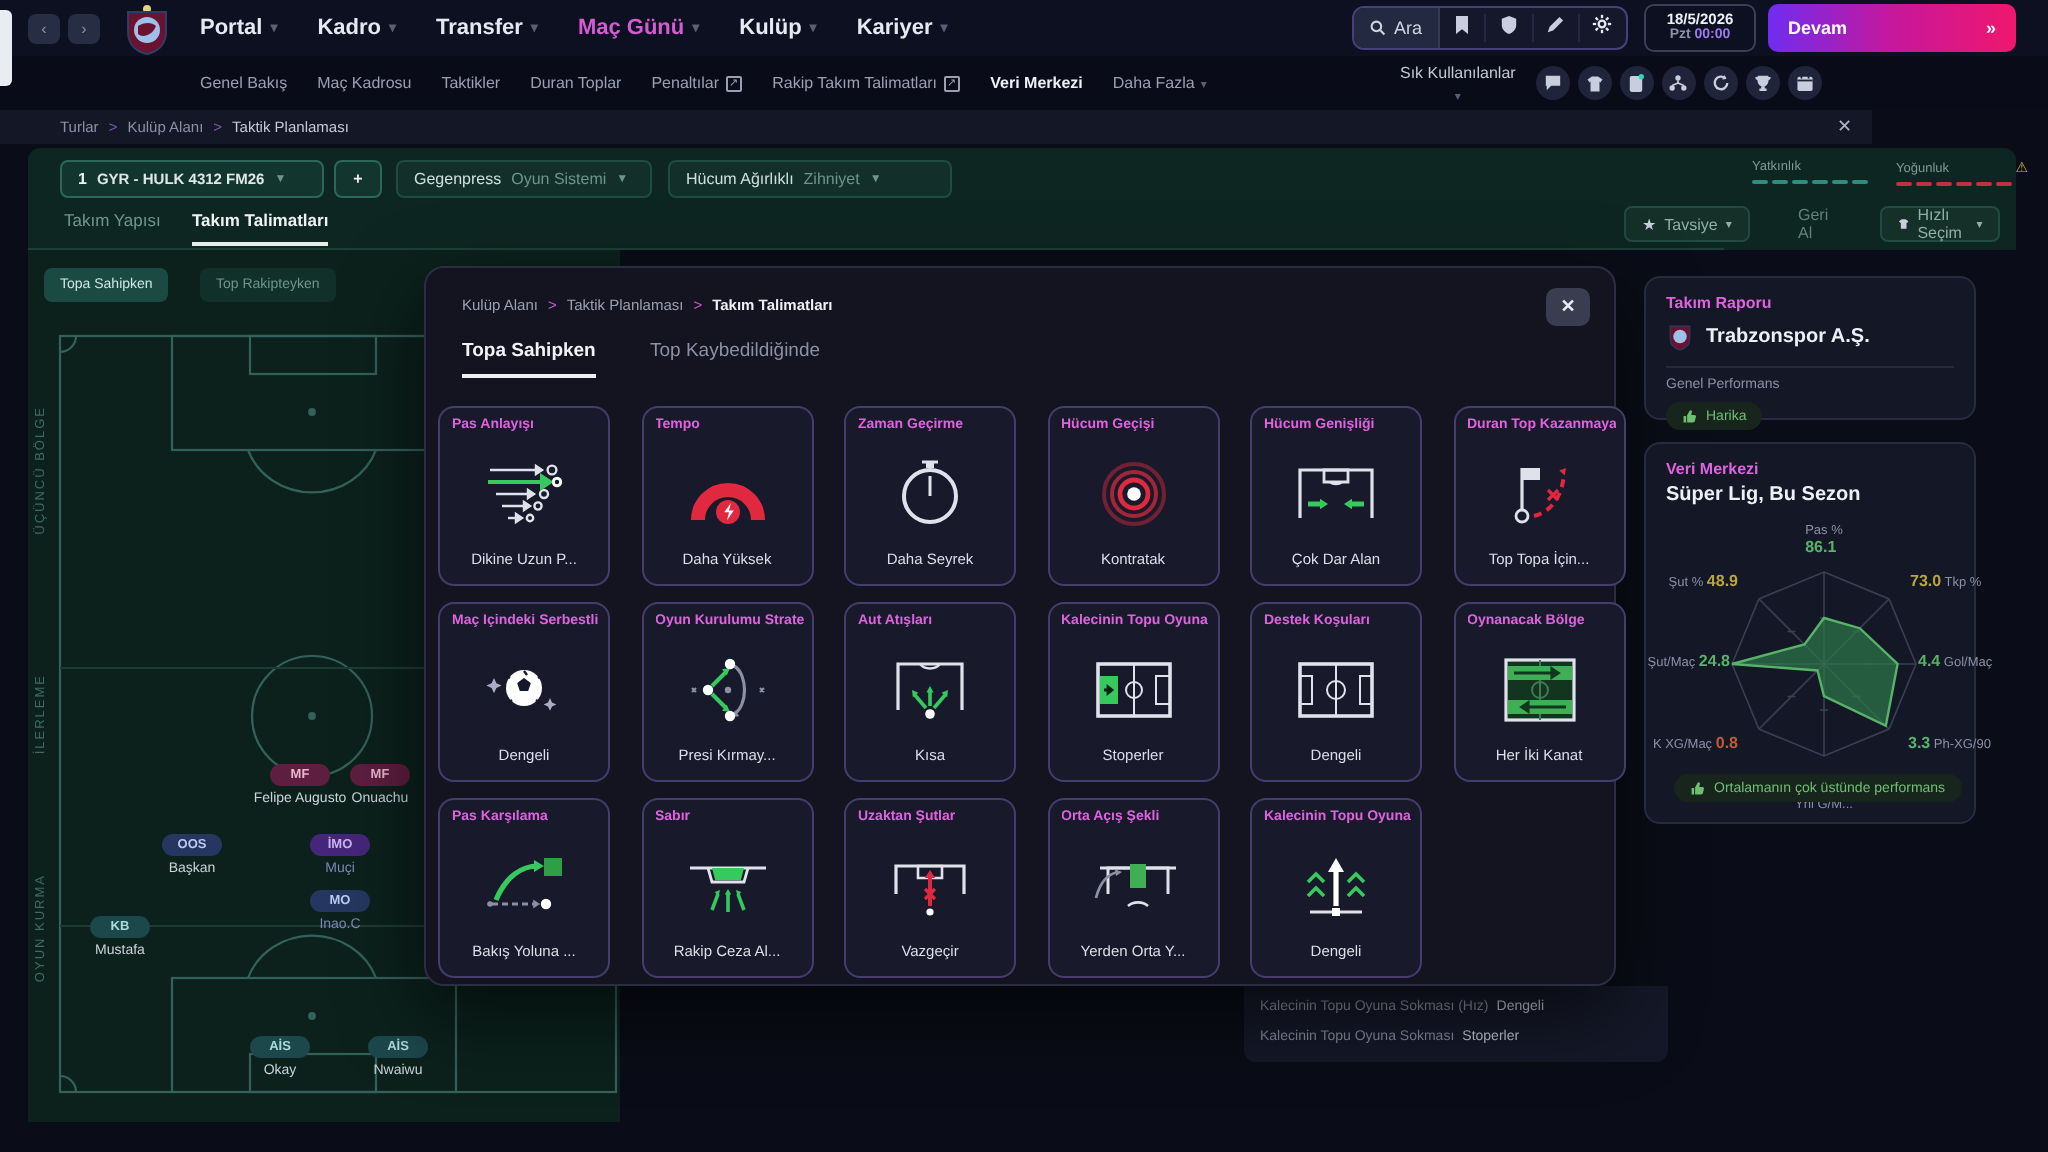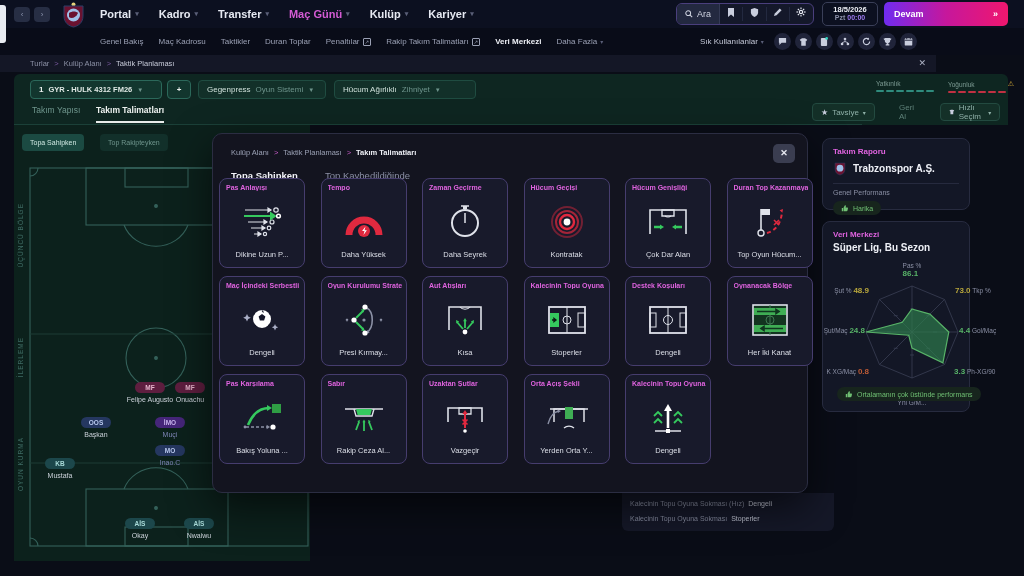--- a/index.html
+++ b/index.html
@@ -34,21 +34,21 @@
   .datebox .d2 b { color:#9d7bf0; }
   .devam { position:absolute; left:884px; top:2px; width:124px; height:24px; border-radius:5px;
            background:linear-gradient(90deg,#6f2cf0,#c6179c,#f0176e);
            display:flex; align-items:center; justify-content:space-between; padding:0 10px;
            font-size:9px; font-weight:bold; color:#fff; }
   .subnav { position:absolute; left:100px; top:0; height:27px; display:flex; gap:15px; align-items:center; }
   .subitem { font-size:8px; color:#9aa0b4; display:flex; gap:3px; align-items:center; white-space:nowrap;}
   .subitem.active { color:#eef0f6; font-weight:bold; }
   .subitem .ext { font-size:5.5px; border:1px solid #9aa0b4; border-radius:1px; padding:0 1px; line-height:6px;}
   .favline { position:absolute; left:700px; top:0; height:27px; display:flex; gap:6px; align-items:center;}
-  .favlabel { font-size:8px; color:#c3c7d6; margin-right:4px; display:flex; gap:3px; align-items:center;}
+  .favlabel { font-size:8px; color:#c3c7d6; margin-right:4px; display:flex; gap:3px; align-items:center;flex-direction:column;}
   .circ { width:17px; height:17px; border-radius:50%; background:#20243a; display:flex; align-items:center; justify-content:center; }
   .circ svg { display:block; }
 
   
   .crumbbar { position:absolute; left:0; top:55px; width:936px; height:17px; background:#141726; }
   .crumbs { position:absolute; left:30px; top:4px; font-size:7.5px; color:#8b90a5; display:flex; gap:5px;}
   .crumbs .sep { color:#7a5aa0; }
   .crumbs .last { color:#c6cad8; }
   .pageclose { position:absolute; right:10px; top:3px; font-size:9px; color:#aeb3c4; }
 
@@ -90,33 +90,33 @@
   .modal { position:absolute; left:212px; top:133px; width:596px; height:360px; background:#13141f;
            border:1px solid #2b2d42; border-radius:10px; box-shadow:0 14px 40px rgba(0,0,0,.6); }
   .mcrumb { position:absolute; left:18px; top:14px; font-size:7.5px; color:#9aa0b4; display:flex; gap:5px;}
   .mcrumb .sep { color:#c85ac8; }
   .mcrumb .last { color:#eef0f6; font-weight:bold; }
   .mclose { position:absolute; right:12px; top:10px; width:22px; height:19px; background:#3a3d50; border-radius:5px;
             color:#e8eaf2; font-size:9px; font-weight:bold; text-align:center; line-height:19px; }
   .mtab { position:absolute; top:36px; font-size:9.5px; }
   .mtab.act { color:#f2f3f8; font-weight:bold; border-bottom:2px solid #eef0f6; padding-bottom:6px; }
   .mtab.inact { color:#8b90a5; }
-  .tilegrid { position:absolute; left:6px; top:44px; display:grid;
+  .tilegrid { position:absolute; left:6px; top:69px; display:grid;
               grid-template-columns:repeat(6,86px); grid-auto-rows:90px; column-gap:15.5px; row-gap:8px; }
   .tile { background:#181a2b; border:1px solid #463d6e; border-radius:8px; position:relative; overflow:hidden; }
   .tile .ttl { position:absolute; left:6px; top:5px; right:4px; font-size:7px; font-weight:bold; color:#df63df; white-space:nowrap; overflow:hidden;}
   .tile .ticon { position:absolute; left:0; right:0; top:22px; height:42px; display:flex; align-items:center; justify-content:center;}
   .tile .tval { position:absolute; left:0; right:0; bottom:8px; text-align:center; font-size:7.5px; color:#dcdfe8; white-space:nowrap;}
 
   .undermodal { position:absolute; left:622px; top:493px; width:212px; height:38px; background:#151828; border-radius:0 0 6px 6px;}
   .umline { position:absolute; left:8px; font-size:7px; color:#84899d; white-space:nowrap;}
   .umline b { color:#c0c4d2; font-weight:normal; margin-left:4px;}
 
   
-  .card { position:absolute; left:822px; width:148px; background:#131726; border:1px solid #272b3f; border-radius:8px; }
+  .card { position:absolute; left:822px; width:166px; background:#131726; border:1px solid #272b3f; border-radius:8px; }
   .cardtitle { font-size:8px; font-weight:bold; color:#df63df; }
   .clubrow { display:flex; align-items:center; gap:6px; margin-top:5px; }
   .clubname { font-size:10px; font-weight:bold; color:#eef0f6; }
   .cdivider { height:1px; background:#262a3e; margin:7px 0 5px; }
   .seclabel { font-size:7px; color:#8b90a5; }
   .gbadge { display:inline-flex; align-items:center; gap:4px; background:#17251d; border-radius:9px;
             padding:3px 8px; font-size:7px; color:#6fbf73; margin-top:5px; white-space:nowrap;}
   .radarwrap { position:absolute; left:0; top:42px; width:184px; height:150px; }
   .rlabel { position:absolute; font-size:6.5px; color:#8b90a5; white-space:nowrap; }
   .rlabel b { font-size:8px; }
@@ -504,21 +504,21 @@
           <div class="ticon">
             <svg width="46" height="36" viewBox="0 0 46 36">
    <line x1="14" y1="5" x2="14" y2="26" stroke="#dfe2ea" stroke-width="1.6"></line>
    <rect x="14" y="5" width="9" height="6" fill="#dfe2ea"></rect>
    <circle cx="14" cy="29" r="3" fill="none" stroke="#dfe2ea" stroke-width="1.4"></circle>
    <path d="M20,29 C28,27 34,20 35,8" fill="none" stroke="#e0293f" stroke-width="2" stroke-dasharray="4 3"></path>
    <path d="M36,5 l-3.4,1.2 2.8,2.6 Z" fill="#e0293f"></path>
    <path d="M27,16 l5,5 M32,16 l-5,5" stroke="#e0293f" stroke-width="1.6"></path>
  </svg>
           </div>
-          <div class="tval">Top Oyun Hücum...</div>
+          <div class="tval">Top Topa İçin...</div>
         </div>
         <div class="tile">
           <div class="ttl">Maç İçindeki Serbestli</div>
           <div class="ticon">
             <svg width="46" height="36" viewBox="0 0 46 36">
    <circle cx="23" cy="17" r="9" fill="#fff"></circle>
    <path d="M23,12 l3.4,2.5 -1.3,4 h-4.2 l-1.3,-4 Z" fill="#15172a"></path>
    <path d="M23,8.5 l1.5,2 M30,12 l2,-1 M29,23 l2,1.6 M17,23 l-2,1.6 M16,12 l-2,-1" stroke="#15172a" stroke-width="1.2"></path>
    <path d="M8,12 l1.2,2.6 2.6,1.2 -2.6,1.2 L8,19.6 6.8,17 4.2,15.8 6.8,14.6 Z" fill="#a9aec6"></path>
    <path d="M36,22 l1,2.2 2.2,1 -2.2,1 -1,2.2 -1,-2.2 -2.2,-1 2.2,-1 Z" fill="#a9aec6"></path>

